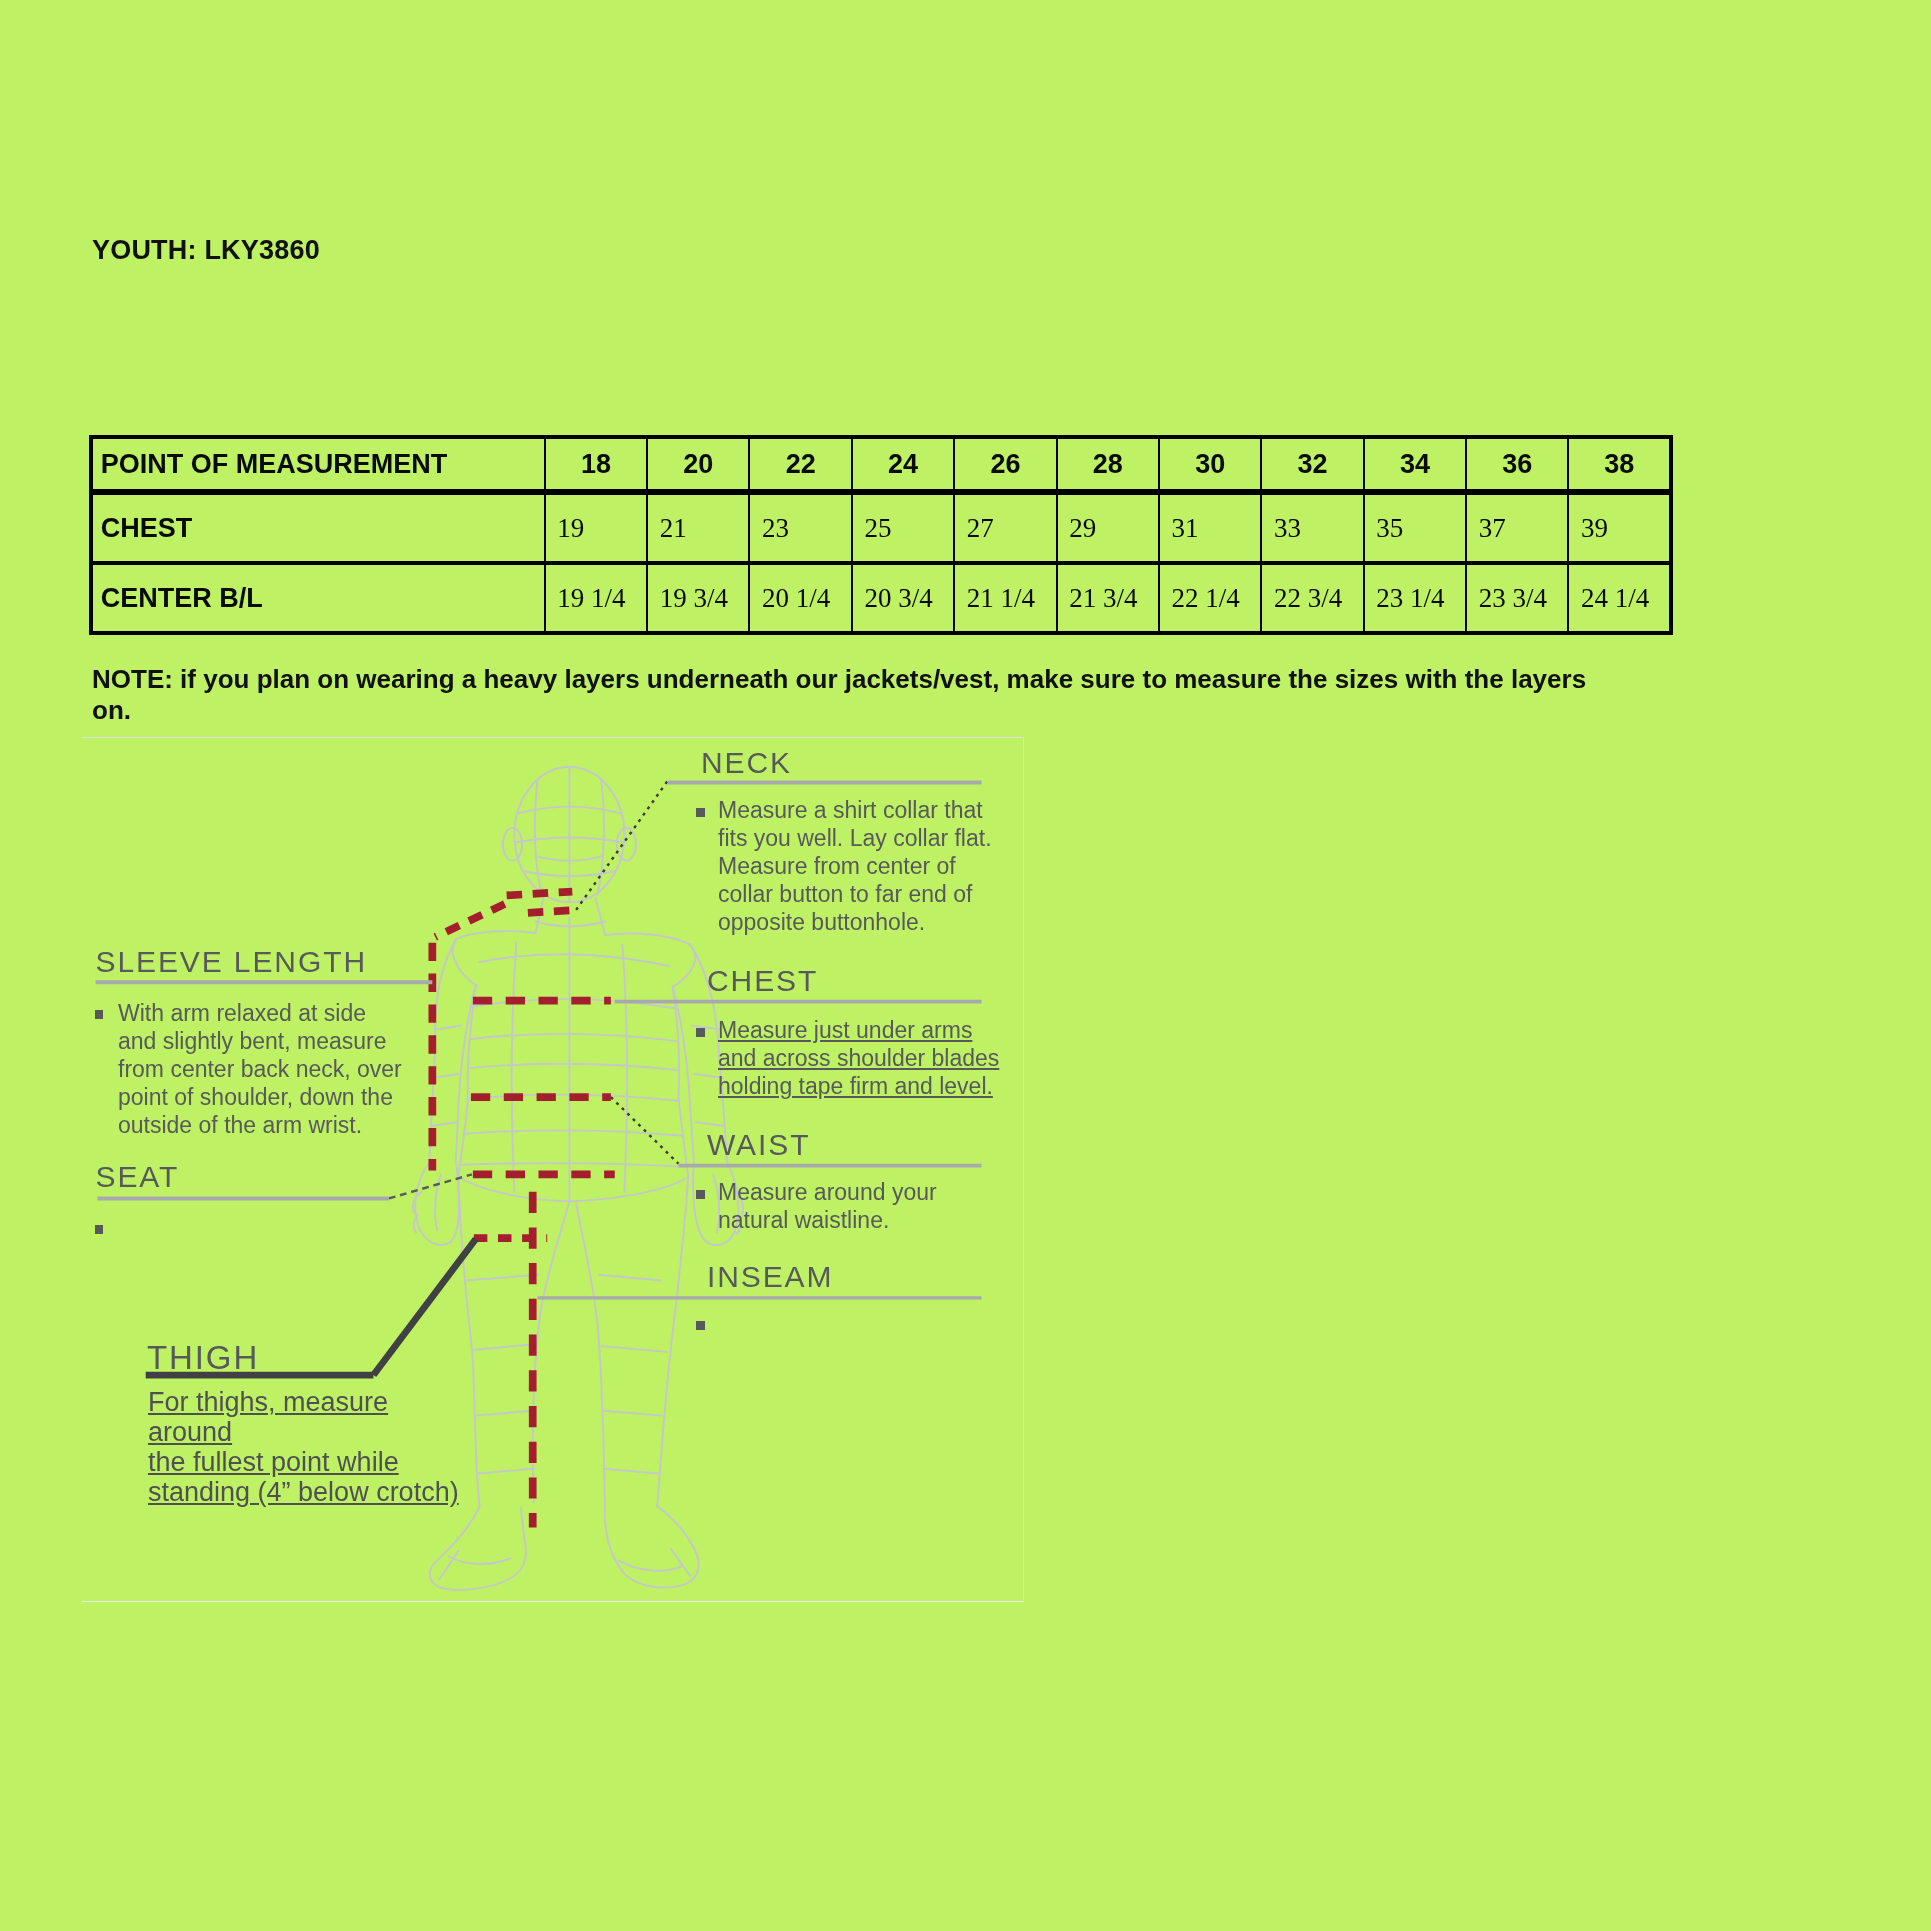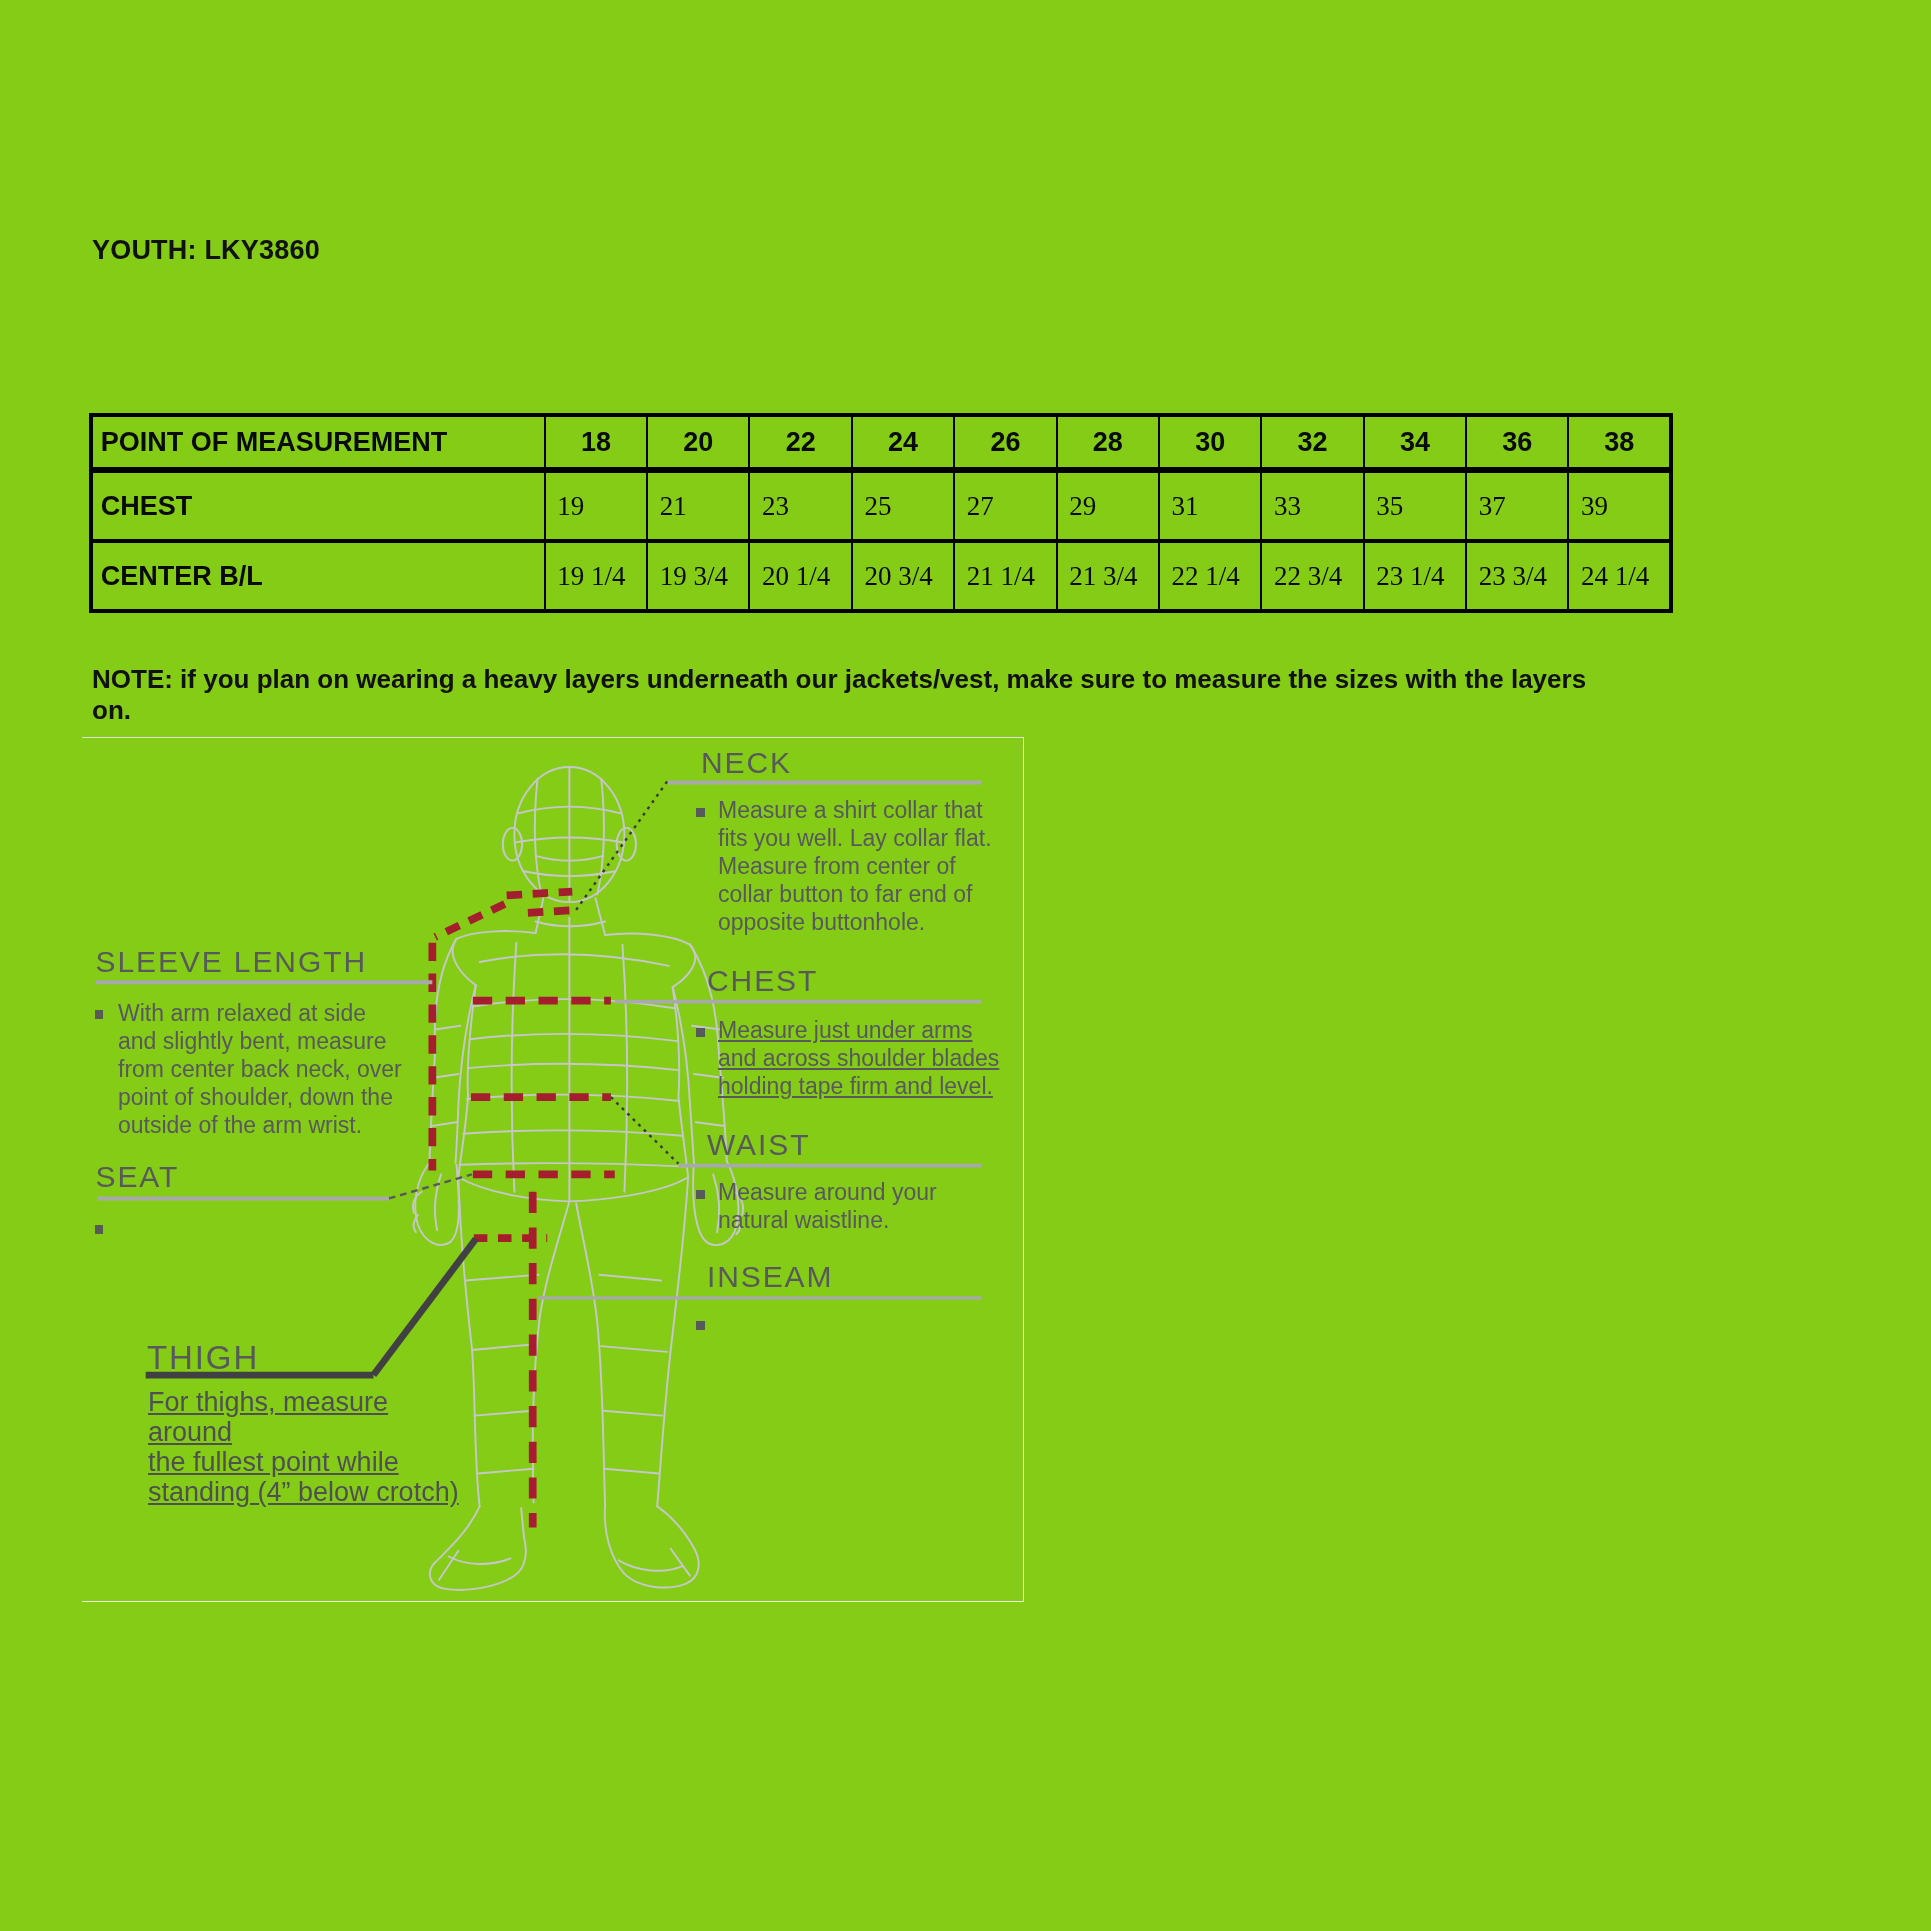--- a/index.html
+++ b/index.html
@@ -1,23 +1,23 @@
 <!DOCTYPE html>
 <html><head>
 <meta charset="utf-8">
 <style>
   html,body{margin:0;padding:0;background:#ffffff;}
-  .page{position:relative;width:1931px;height:1931px;background:#84cc16;
+  .page{position:relative;width:1931px;height:1931px;background:#bef264;
         font-family:"Liberation Sans",sans-serif;color:#000;overflow:hidden;}
 
   .doc-title{position:absolute;left:92px;top:235px;font-size:27px;font-weight:bold;
              letter-spacing:0.2px;color:#111;}
 
   
-  .size-table{position:absolute;left:89px;top:413px;border-collapse:collapse;
+  .size-table{position:absolute;left:89px;top:435px;border-collapse:collapse;
               table-layout:fixed;width:1584px;}
   .size-table th,.size-table td{border:2.9px solid #000;font-size:27px;color:#0a0a0a;
               padding:0 0 0 7.7px;text-align:left;vertical-align:middle;overflow:hidden;}
   .size-table{border:4.8px solid #000;}
   .size-table thead th{height:50px;font-weight:bold;border-bottom:6.8px solid #000;}
   .size-table thead th.size-col{text-align:center;padding-left:0;}
   .size-table tbody tr td{height:66px;}
   .size-table tbody tr.row-0 td{border-bottom:4.8px solid #000;}
   .size-table td.val{padding-left:11.6px;font-weight:normal;font-family:Liberation Serif, serif;}
   .size-table td.rowlabel{font-weight:bold;}

